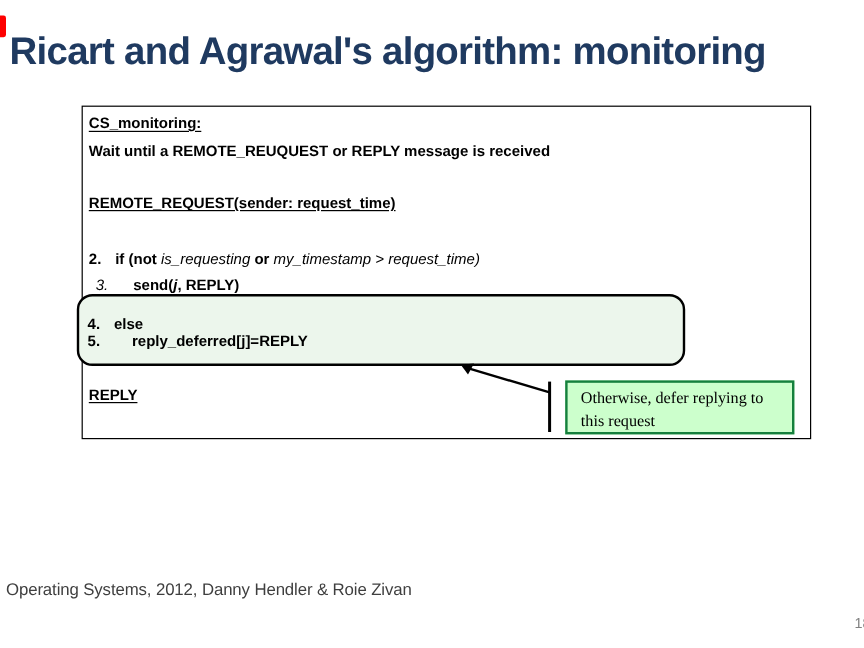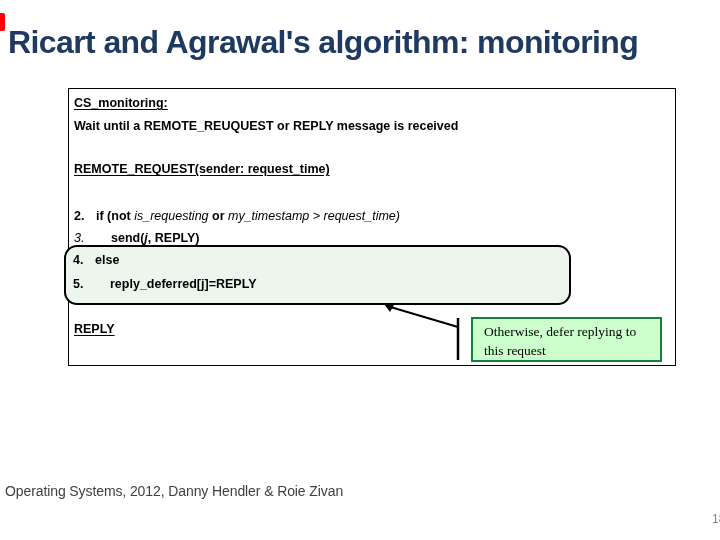--- a/index.html
+++ b/index.html
@@ -17,21 +17,21 @@
     color:var(--title_text); white-space:nowrap;
   }
   .code-box {
     position:absolute; left:68px; top:88px; width:608px; height:278px;
     border:1.5px solid #000; background:#fff; box-sizing:border-box;
     font-size:12.5px; font-weight:bold;
   }
   .cline { position:absolute; left:5px; white-space:nowrap; }
   .num  { display:inline-block; width:22px; }
   .u    { text-decoration:underline; text-underline-offset:2px; }
-  .it   { font-style:italic; font-weight:normal; }
+  .it   { font-style:italic; font-weight:normal;text-align:center; }
   .bi   { font-style:italic; }
   .ind  { padding-left:15px; }
   .hl-rect {
     position:absolute; left:-5px; top:156px; width:507px; height:60px;
     background:var(--highlight_fill); border:2.5px solid #000;
     border-radius:13px; box-sizing:border-box;
   }
   .leader-svg { position:absolute; left:380px; top:300px; }
   .callout-box {
     position:absolute; left:471px; top:317px; width:191px; height:45px;
@@ -69,21 +69,21 @@
 
     <div class="cline" style="top:120px">
       <span class="num">2.</span><span><span>if (not </span><span class="it">is_requesting</span><span> or </span><span class="it">my_timestamp &gt; request_time)</span></span>
     </div>
 
     <div class="cline" style="top:142px">
       <span class="num it">3.</span><span class="ind"><span>send(</span><span class="bi">j</span><span>, REPLY)</span></span>
     </div>
 
     <div class="hl-rect">
-      <div class="cline" style="left:7px; top:6px">
+      <div class="cline" style="left:7px; top:16px">
         <span class="num">4.</span><span>else</span>
       </div>
       <div class="cline" style="left:7px; top:30px">
         <span class="num">5.</span><span class="ind">reply_deferred[j]=REPLY</span>
       </div>
     </div>
 
     <div class="cline" style="top:233px">
       <span class="u">REPLY</span>
     </div>

